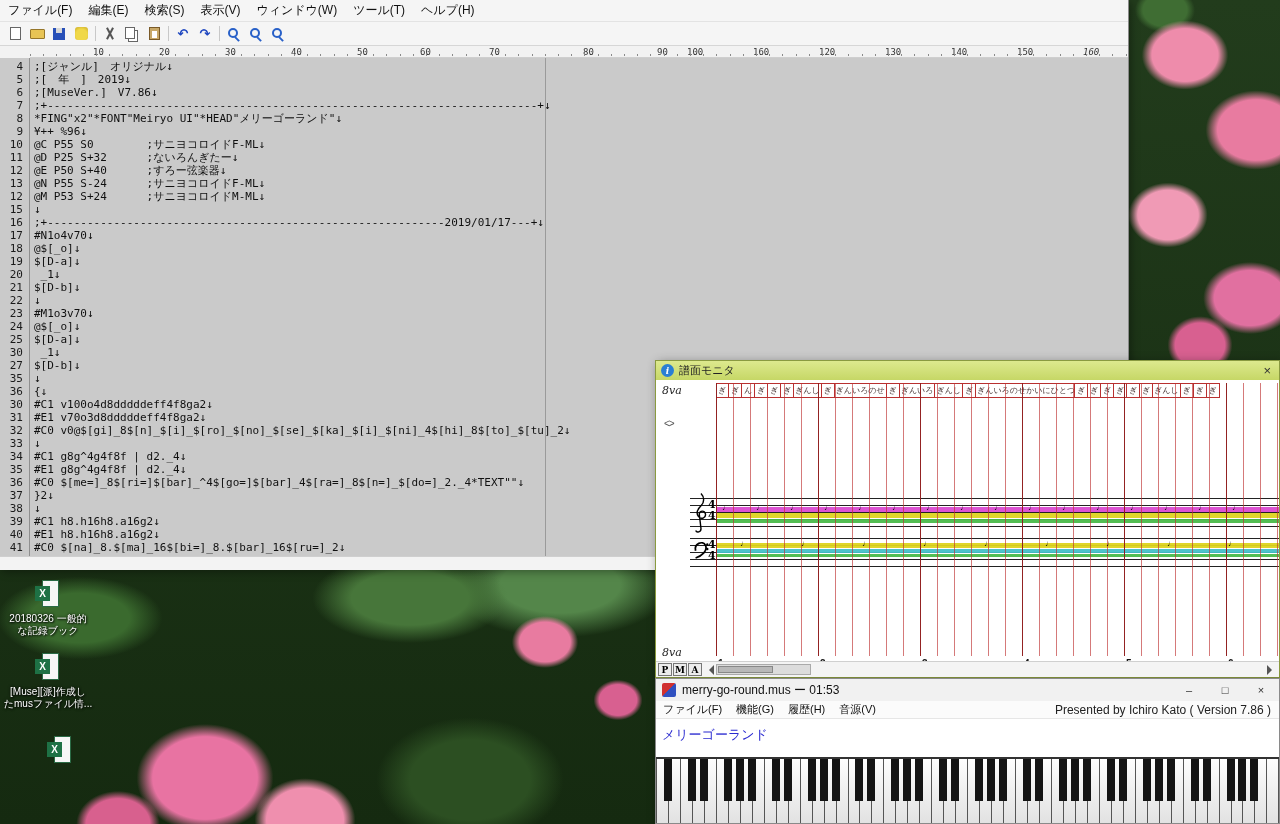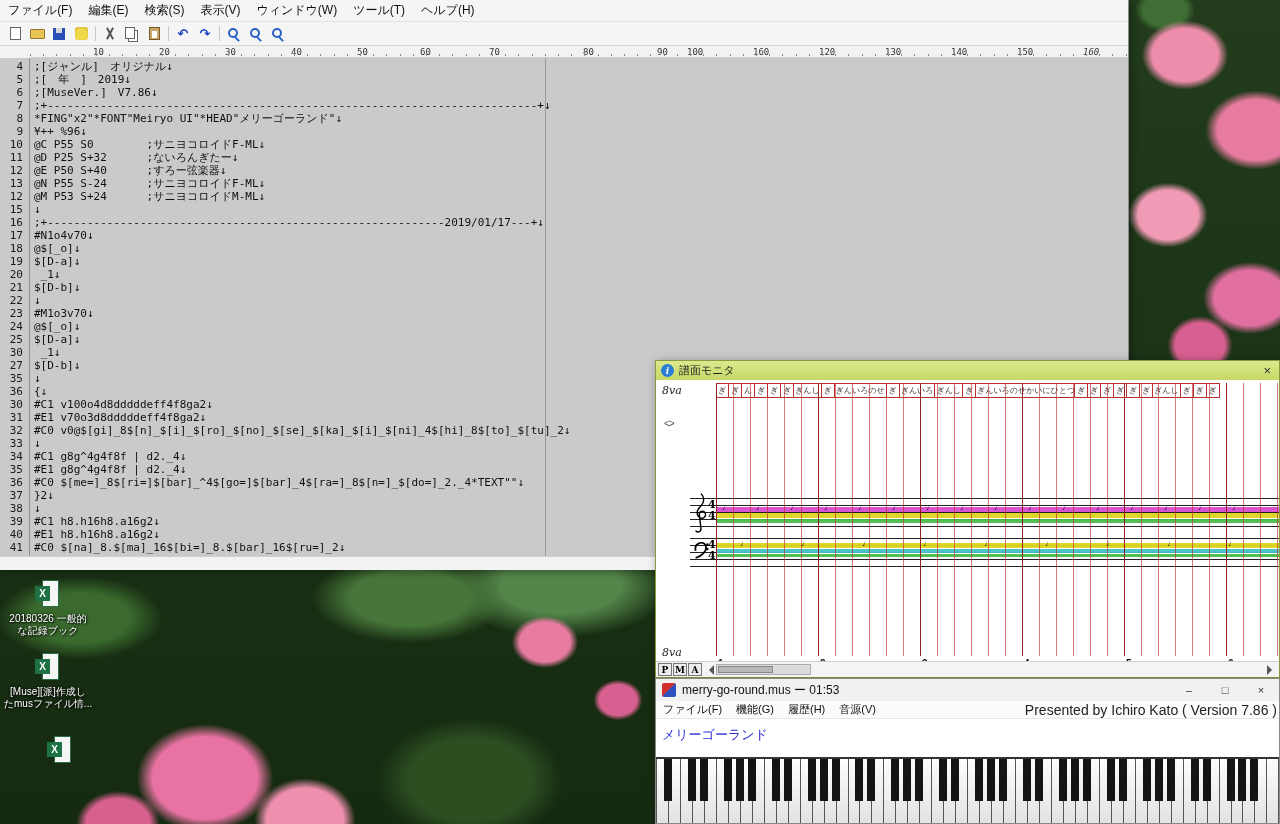--- a/index.html
+++ b/index.html
@@ -128,21 +128,21 @@
 
   
   .player { position:absolute; left:655px; top:678px; width:625px; height:146px; background:#fff;
             border:1px solid #8a8a8a; box-shadow:3px 3px 10px rgba(0,0,0,.45); }
   .player-title { height:22px; background:#f1f1f1; display:flex; align-items:center; gap:6px; padding:0 0 0 6px; font-size:12px; color:#111; }
   .player-app-icon { width:14px; height:14px; border-radius:2px; background:linear-gradient(135deg,#d03030 50%,#3050c0 50%); }
   .win-buttons { margin-left:auto; display:flex; height:22px; }
   .win-btn { width:36px; display:flex; align-items:center; justify-content:center; font-size:11px; color:#333; }
   .player-menu { height:18px; display:flex; align-items:center; font-size:11px; color:#111; background:#fbfbfb; border-bottom:1px solid #e6e6e6; }
   .player-menu .menu-item { padding:0 7px; line-height:17px; }
-  .player-credit { margin-left:auto; font-size:14px; color:#222; padding-right:2px; }
+  .player-credit { margin-left:auto; font-size:12px; color:#222; padding-right:8px; }
   .player-body { position:relative; height:104px; background:#fff; }
   .song-title { position:absolute; left:6px; top:7px; font-size:13px; color:var(--song-title-blue,#2a2ad0); }
   .keyboard { position:absolute; left:0; right:0; bottom:0; height:66px; display:flex; background:#222; border-top:2px solid #333; }
   .wkey { flex:1; position:relative; background:linear-gradient(#fdfdfd,#e2e2e2); border-right:1px solid #555; }
   .wkey:first-child { border-left:1px solid #555; }
   .bkey { position:absolute; right:-4px; top:0; width:8px; height:42px; background:#141414; z-index:2; }
 </style>
 </head>
 <body>
 

